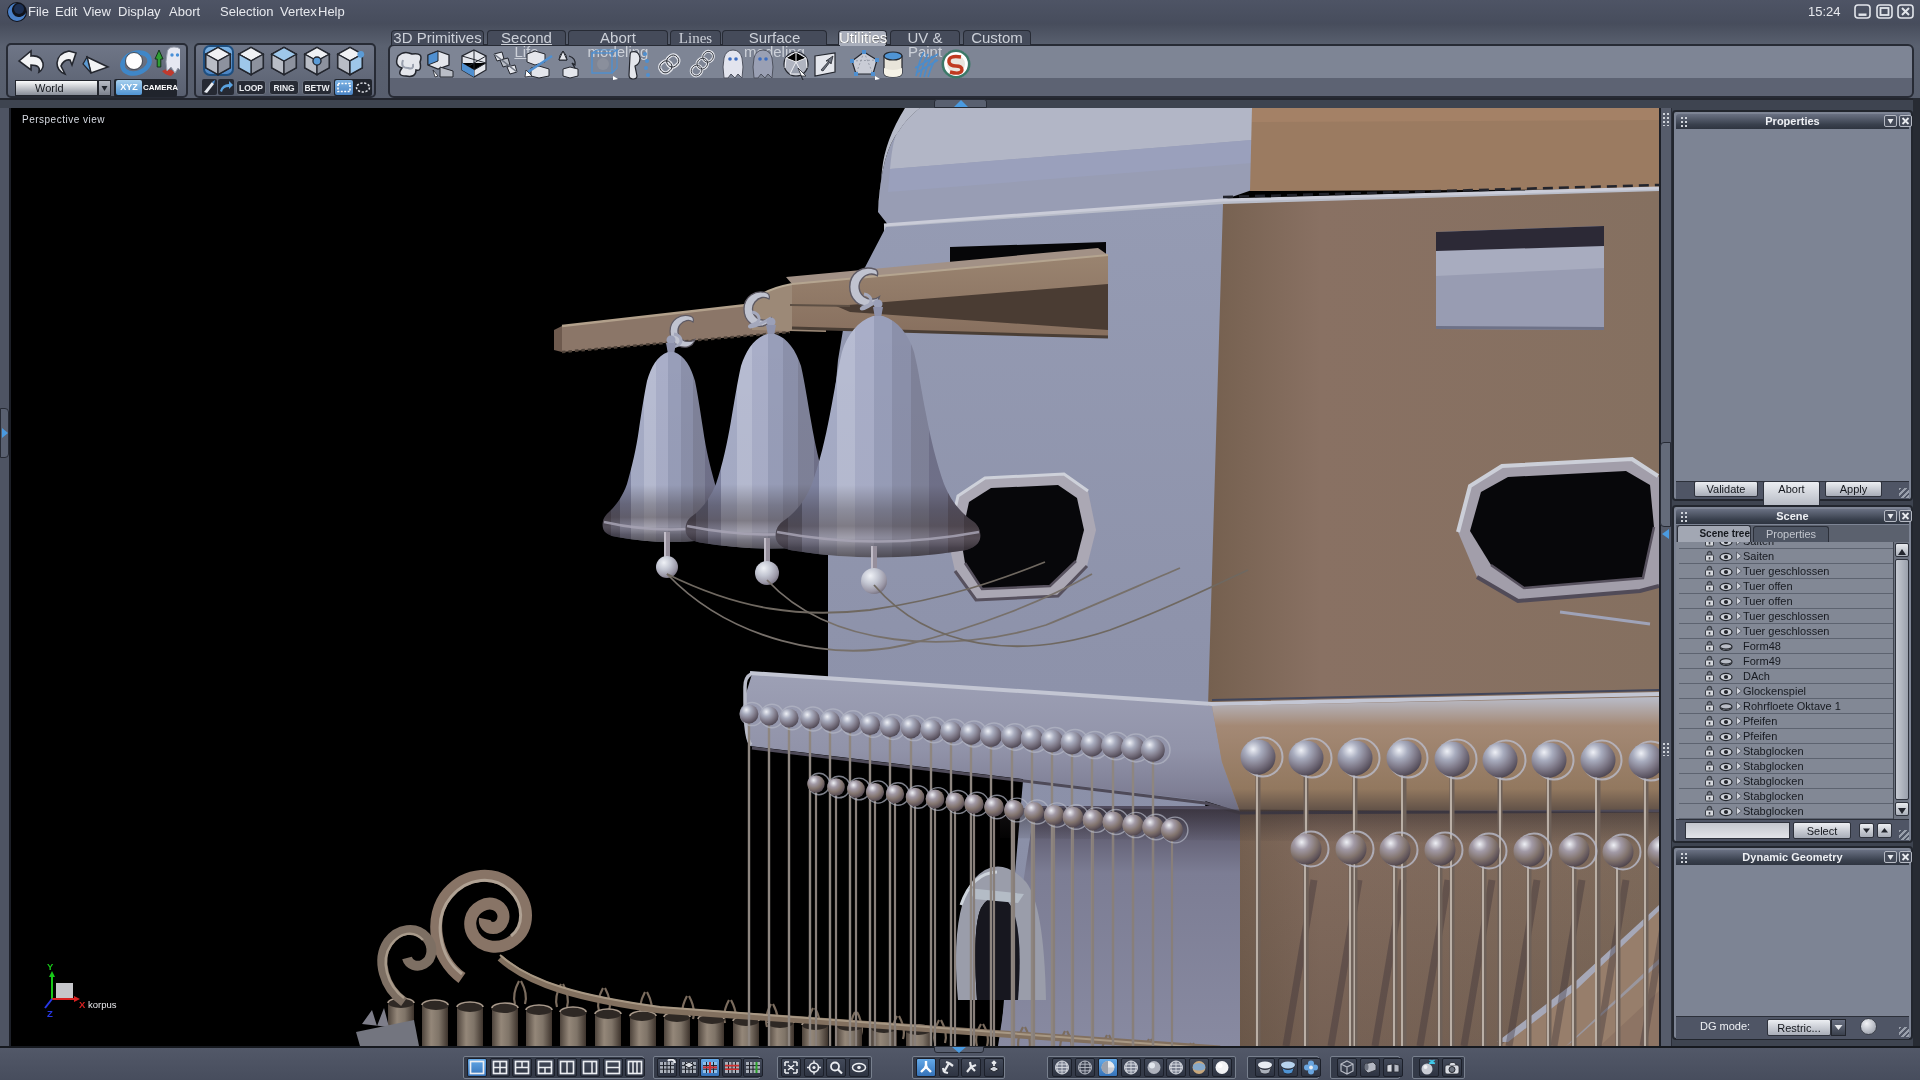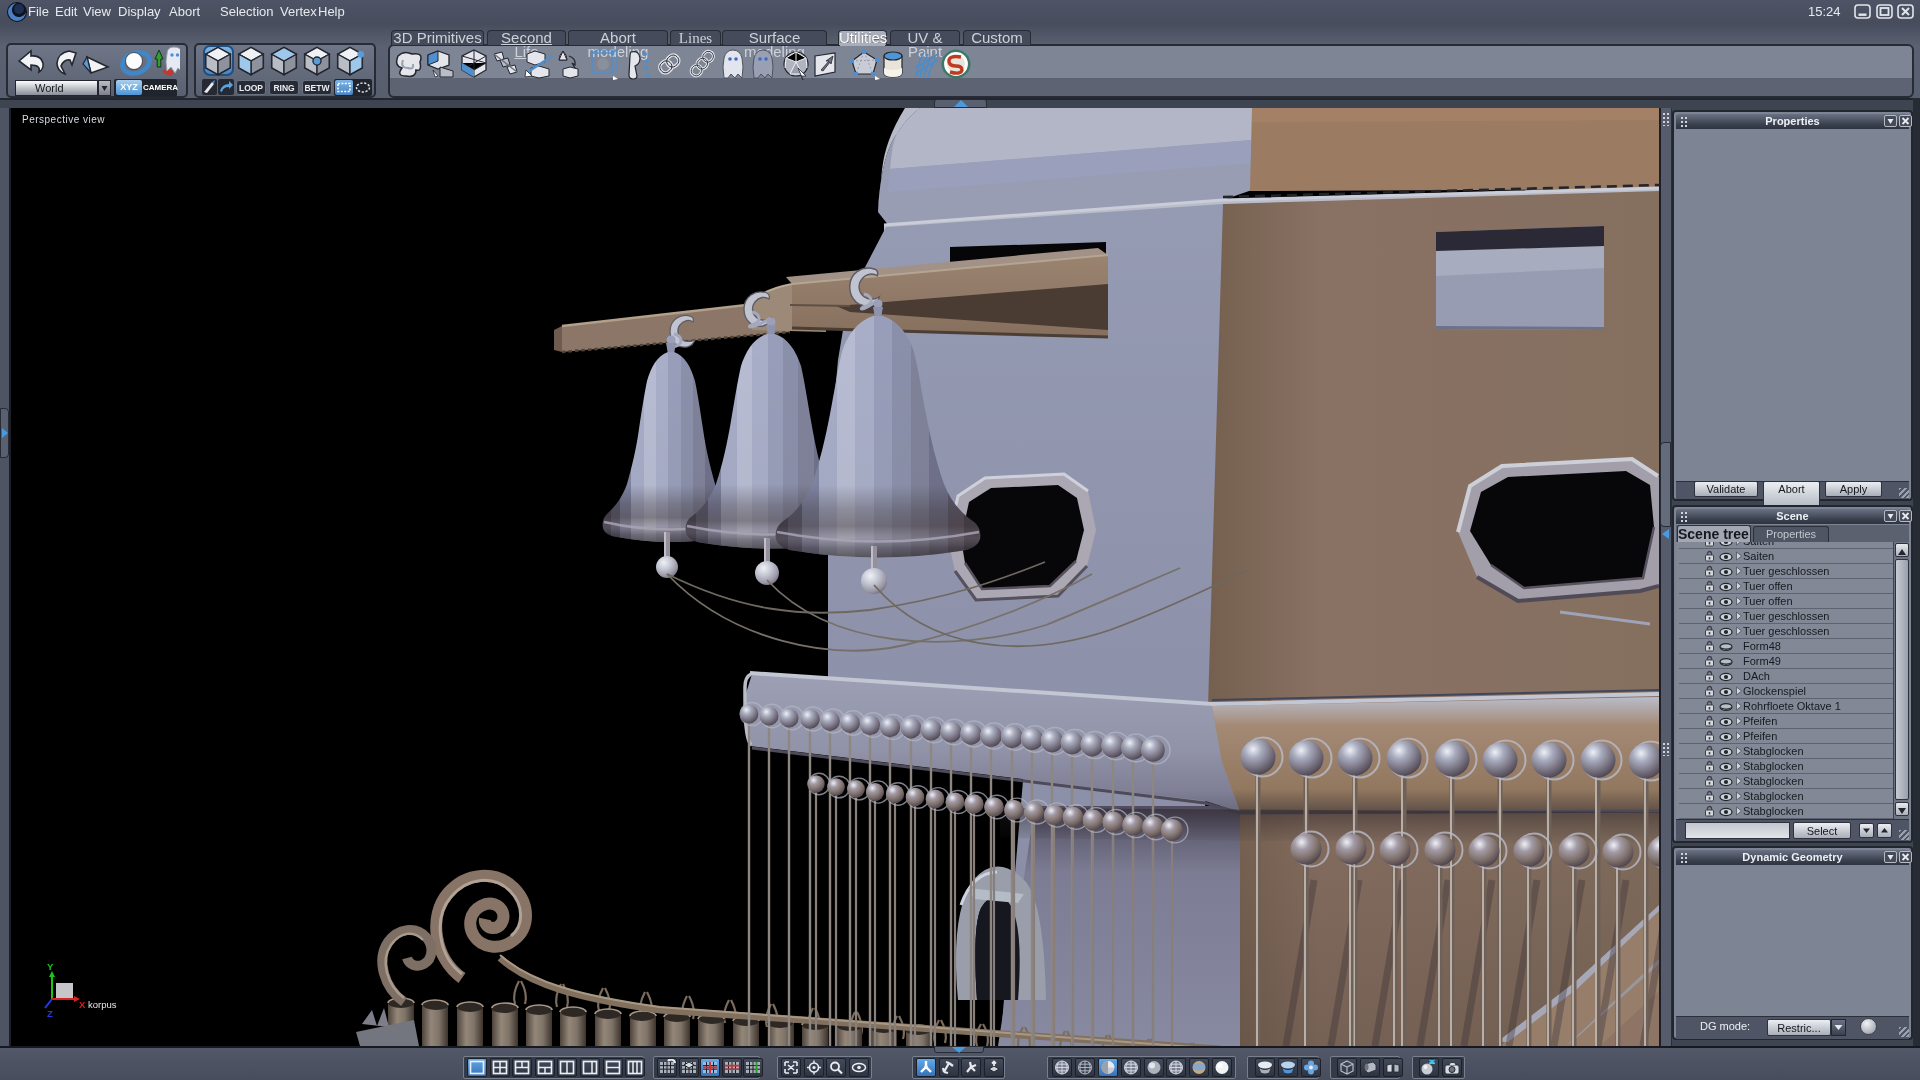--- a/index.html
+++ b/index.html
@@ -784,21 +784,21 @@
 <div class="a" style="left:1672px;top:505px;width:241px;height:338px;background:#7d8494;border:2px solid #22262e;border-radius:4px;">
     <div class="ttl" style="top:2px;">Scene</div>
     <div class="dots" style="left:6px;top:4px;"></div>
     <div class="pbtn" style="left:210px;top:3px;"><svg width="11" height="10">
         <path d="M2.5 3 L8.5 3 L5.5 8 Z" fill="#e8eaee"></path>
       </svg></div>
     <div class="pbtn" style="left:225px;top:3px;"><svg width="11" height="10">
         <path d="M2.5 2 L8.5 8 M8.5 2 L2.5 8" stroke="#e8eaee" stroke-width="1.8"></path>
       </svg></div>
     <div class="a" style="left:2px;top:18px;width:233px;height:17px;background:#5b616e;"></div>
-    <div class="a" style="left:3px;top:18px;width:74px;height:17px;background:#a2a7b3;border:1px solid #2c303a;border-bottom:none;border-radius:3px 3px 0 0;color:#15181e;font-size:14px;font-weight:bold;text-align:left;line-height:16px;">Scene tree</div>
+    <div class="a" style="left:3px;top:18px;width:74px;height:17px;background:#a2a7b3;border:1px solid #2c303a;border-bottom:none;border-radius:3px 3px 0 0;color:#15181e;font-size:10px;font-weight:bold;text-align:right;line-height:16px;">Scene tree</div>
     <div class="a" style="left:79px;top:19px;width:76px;height:16px;background:#4e5563;border:1px solid #2c303a;border-bottom:none;border-radius:3px 3px 0 0;color:#c3c7cf;font-size:11px;text-align:center;line-height:15px;">Properties</div>
     <div class="a" style="left:2px;top:35px;width:233px;height:277px;background:#828895;overflow:hidden;">
       <div class="row" style="top:-8px;">
         <span class="a" style="left:25px;top:1px;"><svg width="11" height="12" viewBox="0 0 11 12">
             <rect x="1.5" y="5" width="8" height="6" rx="1" fill="#d6d9de" stroke="#3c4048" stroke-width="1"></rect>
             <path d="M3.5 5 V3.5 A2 2 0 0 1 7.5 3.5 V5" fill="none" stroke="#3c4048" stroke-width="1.3"></path>
             <rect x="4.7" y="7" width="1.6" height="2.5" fill="#3c4048"></rect>
           </svg></span>
         <span class="a" style="left:40px;top:2px;"><svg width="14" height="12" viewBox="0 0 14 12">
             <ellipse cx="7" cy="6" rx="6" ry="3.6" fill="#cfd3da" stroke="#23262c" stroke-width="1.2"></ellipse>

